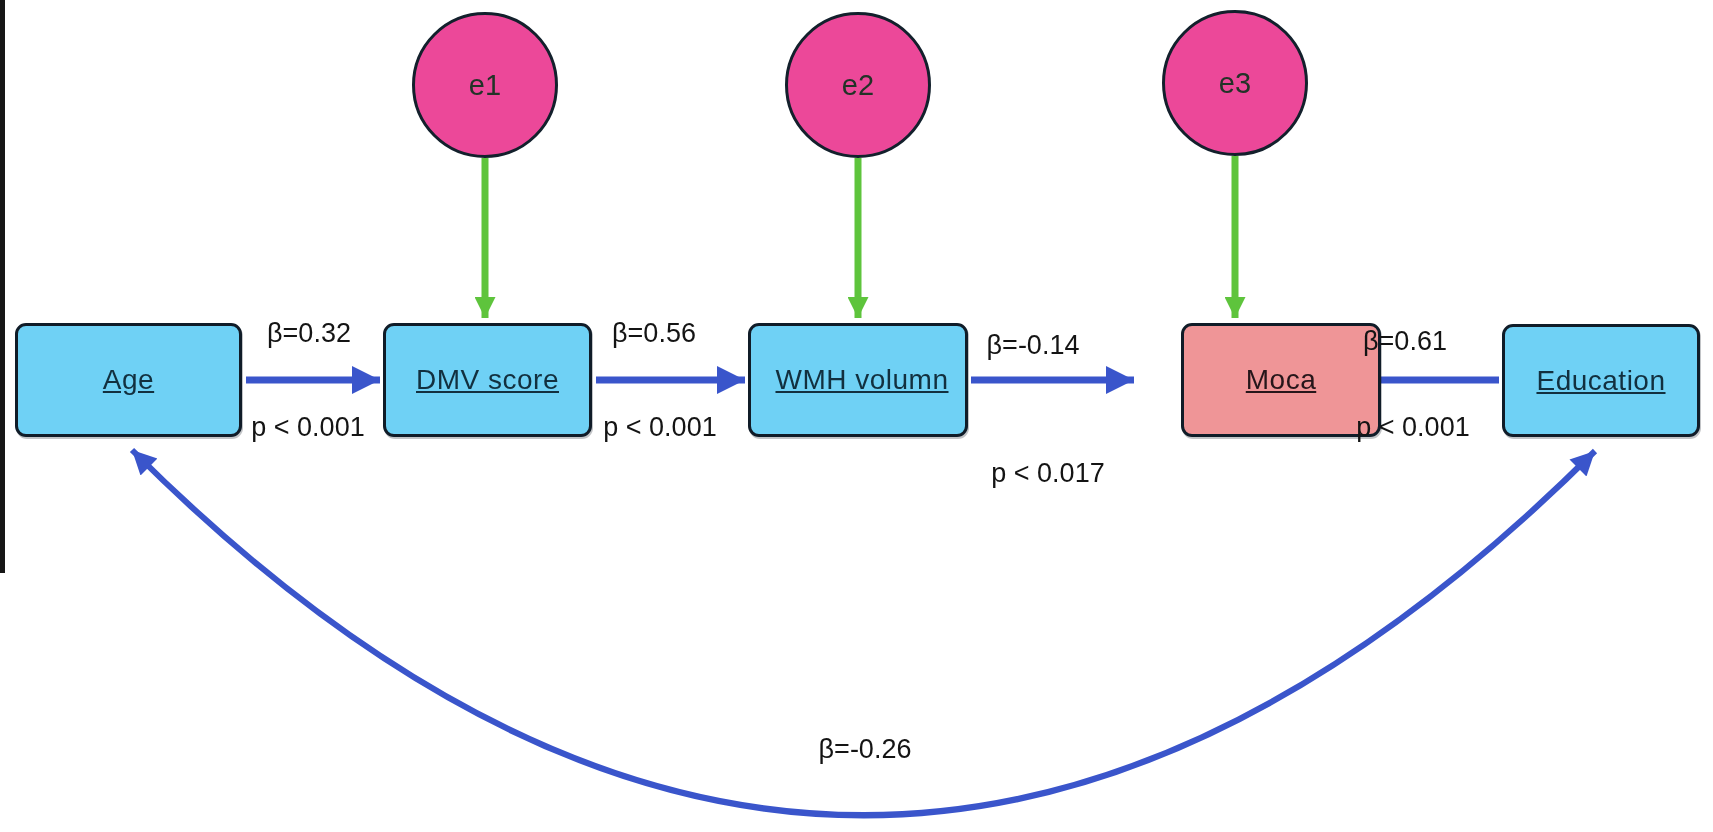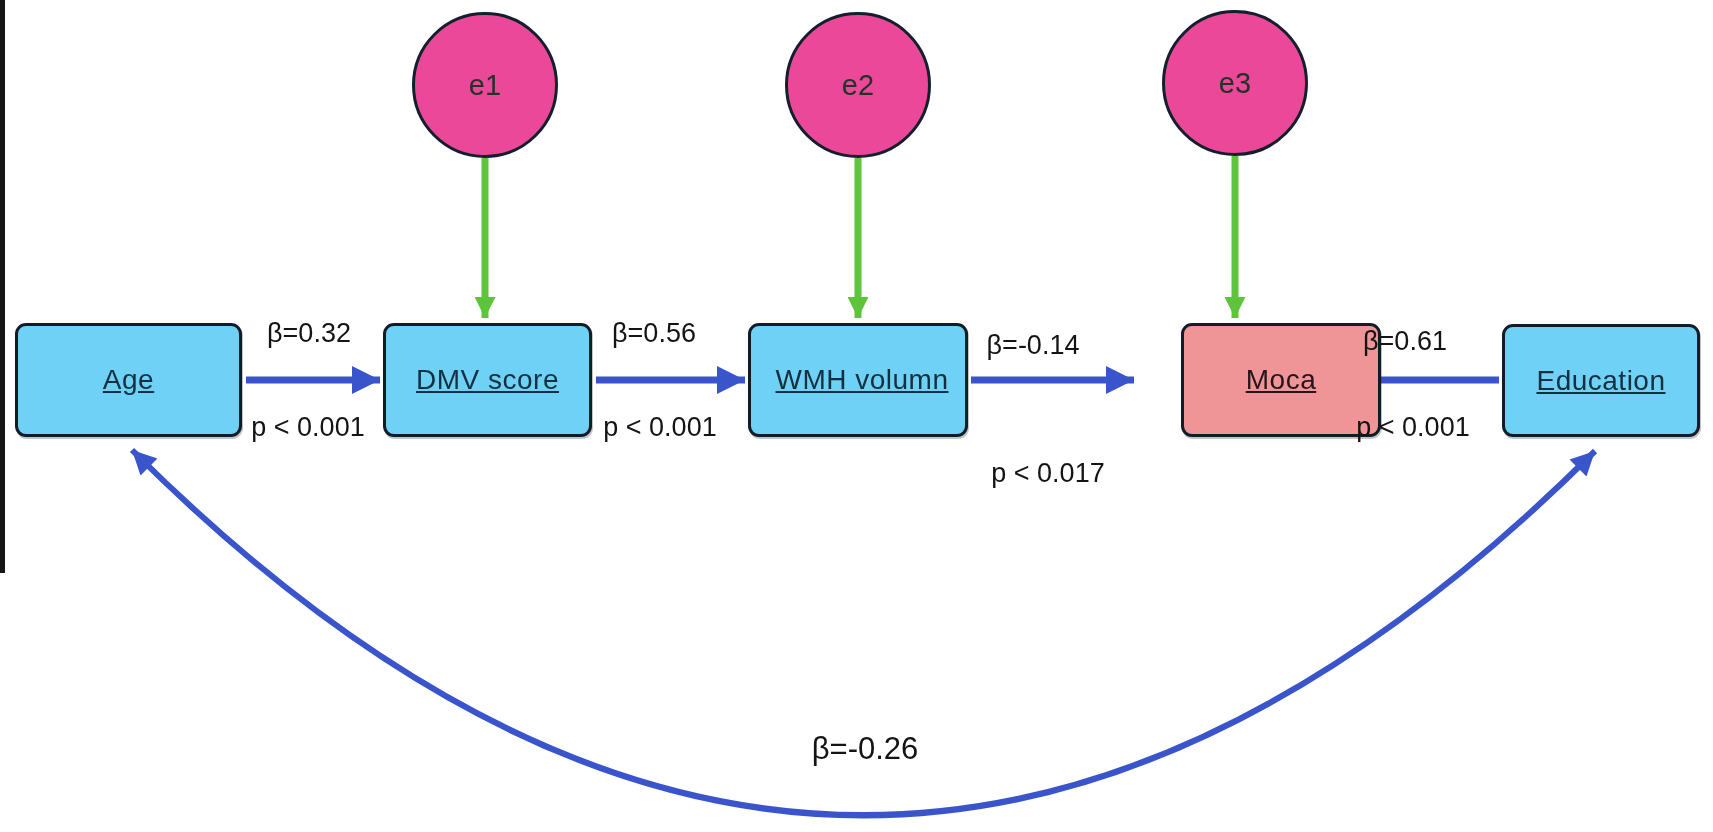--- a/index.html
+++ b/index.html
@@ -36,21 +36,21 @@
     font-size:29px;
     color:#223327;
   }
   .edge-label{
     position:absolute;
     transform:translate(-50%,-50%);
     font-size:27px;
     color:#141414;
     white-space:nowrap;
   }
-  .edge-label.big{font-size:31px;}
+  .edge-label.big{font-size:27px;}
   .scan-artifact{
     position:absolute;
     left:0;top:0;width:5px;height:573px;
     background:#161616;
   }
 </style>
 </head>
 <body>
 
 <div class="canvas">

